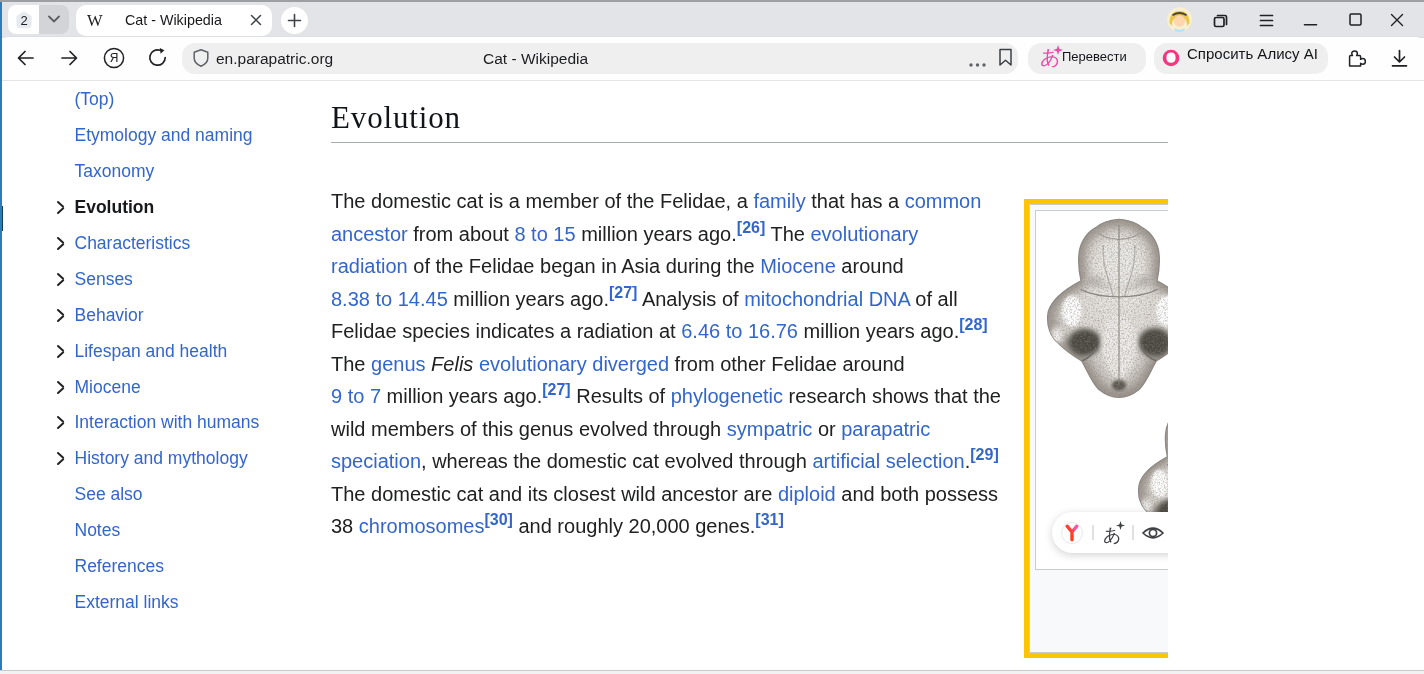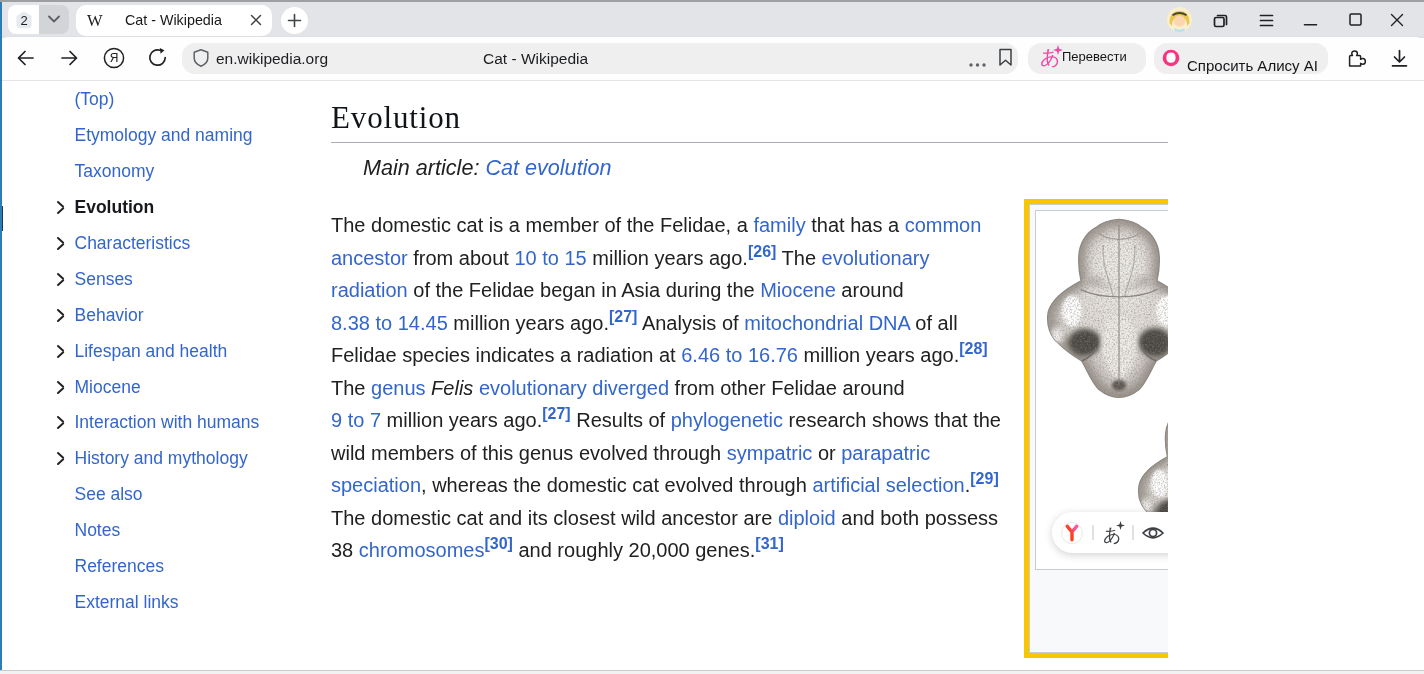--- a/index.html
+++ b/index.html
@@ -85,21 +85,21 @@
   </svg>
   <svg class="abs" style="left:147px;top:10px;" width="21" height="21" viewBox="0 0 21 21">
     <path class="ic" d="M18.2 10.5 A7.7 7.7 0 1 1 13.2 3.3" stroke-width="1.8"></path>
     <path d="M12.8 0.9 L17.4 3.3 L13.6 6.8 Z" fill="#202124"></path>
   </svg>
 
   <div class="abs" style="left:182px;top:6px;width:836px;height:31px;background:#efeff0;border-radius:13px;"></div>
   <svg class="abs" style="left:192px;top:11px;" width="18" height="20" viewBox="0 0 18 20">
       <path d="M9 1.8 L15.8 4.3 V10 Q15.8 15.6 9 18.2 Q2.2 15.6 2.2 10 V4.3 Z" stroke="#5f6368" stroke-width="1.5" fill="none" stroke-linejoin="round"></path>
     </svg>
-  <div class="abs" style="left:216px;top:13px;font-size:15.5px;color:#1d1e20;">en.wikipedia.org</div>
+  <div class="abs" style="left:216px;top:13px;font-size:15.5px;color:#1d1e20;">en.parapatric.org</div>
   <div class="abs" style="left:483px;top:13px;font-size:15.5px;color:#1d1e20;">Cat - Wikipedia</div>
   <div class="abs" style="left:968px;top:16.5px;width:20px;height:6px;">
     <svg width="20" height="6" viewBox="0 0 20 6">
         <circle cx="3" cy="3" r="1.7" fill="#5f6368"></circle>
         <circle cx="9.5" cy="3" r="1.7" fill="#5f6368"></circle>
         <circle cx="16" cy="3" r="1.7" fill="#5f6368"></circle>
       </svg>
   </div>
   <svg class="abs" style="left:998px;top:11px;" width="15" height="19" viewBox="0 0 15 19">
       <path d="M2 1.5 H13 V17 L7.5 12.2 L2 17 Z" stroke="#3c4043" stroke-width="1.5" fill="none" stroke-linejoin="round"></path>
@@ -110,21 +110,21 @@
   <svg class="abs" style="left:1053px;top:8px;" width="10" height="10" viewBox="0 0 10 10">
       <path d="M5 0 L6.2 3.8 L10 5 L6.2 6.2 L5 10 L3.8 6.2 L0 5 L3.8 3.8 Z" fill="#ee4aa5"></path>
     </svg>
   <div class="abs" style="left:1062px;top:12px;font-size:13px;color:#141517;">Перевести</div>
 
   <div class="abs" style="left:1154px;top:6px;width:174px;height:31px;background:#efeff0;border-radius:13px;"></div>
   <svg class="abs" style="left:1162px;top:12px;" width="18" height="18" viewBox="0 0 18 18">
     <circle cx="9" cy="9" r="8.3" fill="#f5357e"></circle>
     <path d="M9 3.6 Q13.6 3.6 13.6 8.7 Q13.6 13.8 9 13.8 Q4.4 13.8 4.4 8.7 Q4.4 3.6 9 3.6 Z" fill="#fff"></path>
   </svg>
-  <div class="abs" style="left:1187px;top:20px;font-size:15px;color:#141517;">Спросить Алису AI</div>
+  <div class="abs" style="left:1187px;top:8px;font-size:15px;color:#141517;">Спросить Алису AI</div>
 
   <svg class="abs" style="left:1346px;top:11px;" width="21" height="21" viewBox="0 0 24 24">
     <path class="ic" stroke-width="1.7" stroke-linejoin="round" d="M7.5,8.7 C6.9,7.8 6.6,7 6.6,6.2 C6.6,4.5 8,3.3 9.8,3.3 C11.6,3.3 13,4.5 13,6.2 C13,7 12.7,7.8 12.1,8.7 H15.5 C16.2,8.7 16.7,9.2 16.7,9.9 V13 C17.6,12.4 18.4,12.1 19.2,12.1 C20.9,12.1 22.1,13.5 22.1,15.3 C22.1,17.1 20.9,18.5 19.2,18.5 C18.4,18.5 17.6,18.2 16.7,17.6 V20.7 H4.1 V9.9 C4.1,9.2 4.6,8.7 5.3,8.7 Z"></path>
   </svg>
 
   <svg class="abs" style="left:1390px;top:12px;" width="19" height="19" viewBox="0 0 19 19">
       <path class="ic" stroke-width="1.8" d="M9.5 1.5 V12.5 M4.5 8 L9.5 13 L14.5 8 M2.5 16.8 H16.5"></path>
     </svg>
 </div>
 <div class="abs" style="left:0;top:80px;width:1424px;height:1px;background:#e2e4e6;"></div>
@@ -145,25 +145,24 @@
     <div class="ti" style="top:341px;"><span class="ch"></span><a href="#">Interaction with humans</a></div>
     <div class="ti" style="top:377px;"><span class="ch"></span><a href="#">History and mythology</a></div>
     <div class="ti" style="top:413px;"><a href="#">See also</a></div>
     <div class="ti" style="top:449px;"><a href="#">Notes</a></div>
     <div class="ti" style="top:485px;"><a href="#">References</a></div>
     <div class="ti" style="top:521px;"><a href="#">External links</a></div>
   </div>
 
   <div class="abs" style="left:331px;top:19px;font-family:'Liberation Serif',serif;font-size:31px;letter-spacing:0.85px;color:#111418;">Evolution</div>
   <div class="abs" style="left:331px;top:61px;width:1024px;height:1px;background:#a7adb3;"></div>
-  <div class="abs" style="left:363px;top:74px;font-size:21.6px;font-style:italic;color:#202122;">Main article: <a href="#">Cat evolution</a></div>
-
-  <div class="abs" id="para" style="left:331px;top:128px;width:700px;font-size:20px;line-height:32.5px;color:#202122;white-space:nowrap;">
+
+  <div class="abs" id="para" style="left:331px;top:104px;width:700px;font-size:20px;line-height:32.5px;color:#202122;white-space:nowrap;">
     The domestic cat is a member of the Felidae, a <a href="#">family</a> that has a <a href="#">common</a><br>
-    <a href="#">ancestor</a> from about <a href="#">10 to 15</a> million years ago.<sup><a href="#">[26]</a></sup> The <a href="#">evolutionary</a><br>
+    <a href="#">ancestor</a> from about <a href="#">8 to 15</a> million years ago.<sup><a href="#">[26]</a></sup> The <a href="#">evolutionary</a><br>
     <a href="#">radiation</a> of the Felidae began in Asia during the <a href="#">Miocene</a> around<br>
     <a href="#">8.38 to 14.45</a> million years ago.<sup><a href="#">[27]</a></sup> Analysis of <a href="#">mitochondrial DNA</a> of all<br>
     Felidae species indicates a radiation at <a href="#">6.46 to 16.76</a> million years ago.<sup><a href="#">[28]</a></sup><br>
     The <a href="#">genus</a> <i>Felis</i> <a href="#">evolutionary diverged</a> from other Felidae around<br>
     <a href="#">9 to 7</a> million years ago.<sup><a href="#">[27]</a></sup> Results of <a href="#">phylogenetic</a> research shows that the<br>
     wild members of this genus evolved through <a href="#">sympatric</a> or <a href="#">parapatric</a><br>
     <a href="#">speciation</a>, whereas the domestic cat evolved through <a href="#">artificial selection</a>.<sup><a href="#">[29]</a></sup><br>
     The domestic cat and its closest wild ancestor are <a href="#">diploid</a> and both possess<br>
     38 <a href="#">chromosomes</a><sup><a href="#">[30]</a></sup> and roughly 20,000 genes.<sup><a href="#">[31]</a></sup>
   </div>

